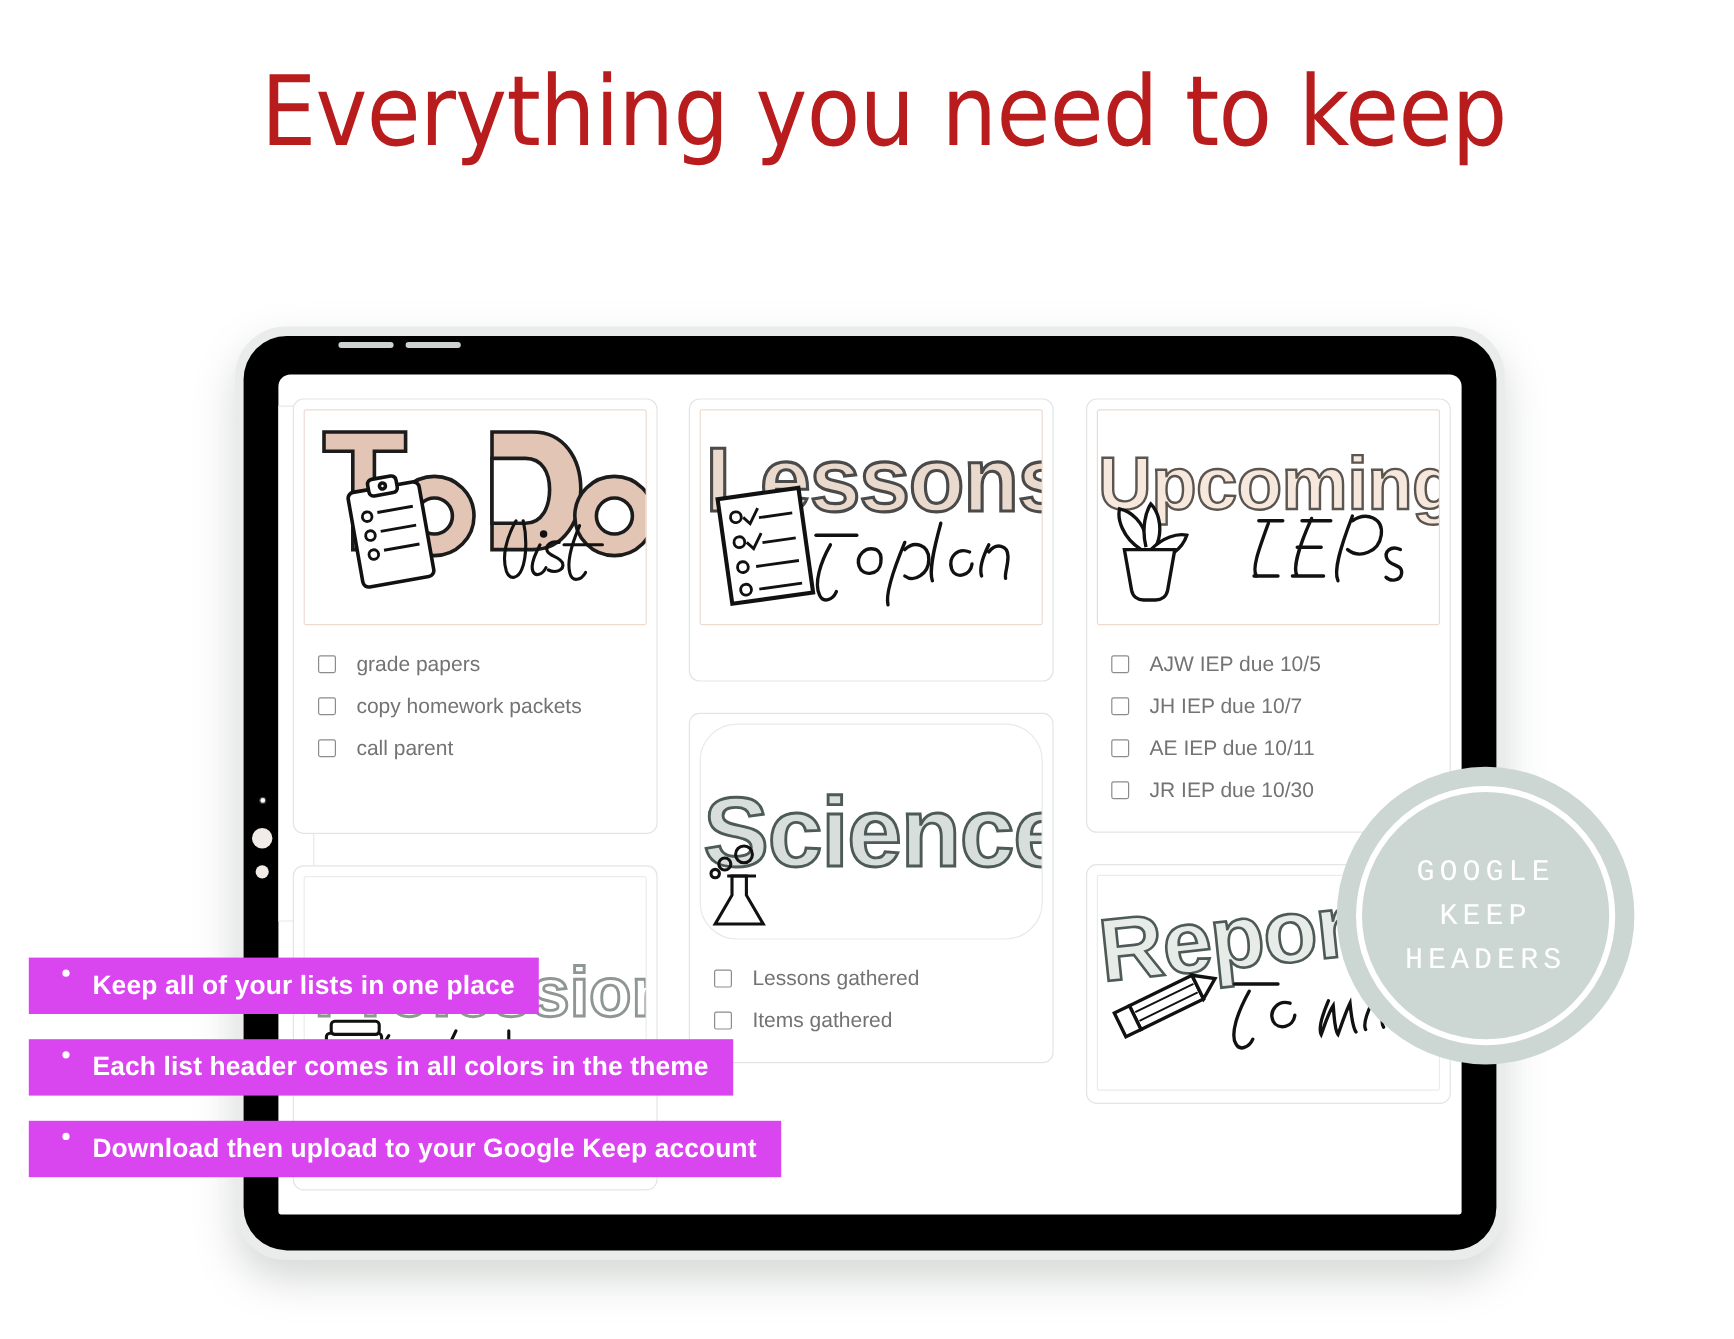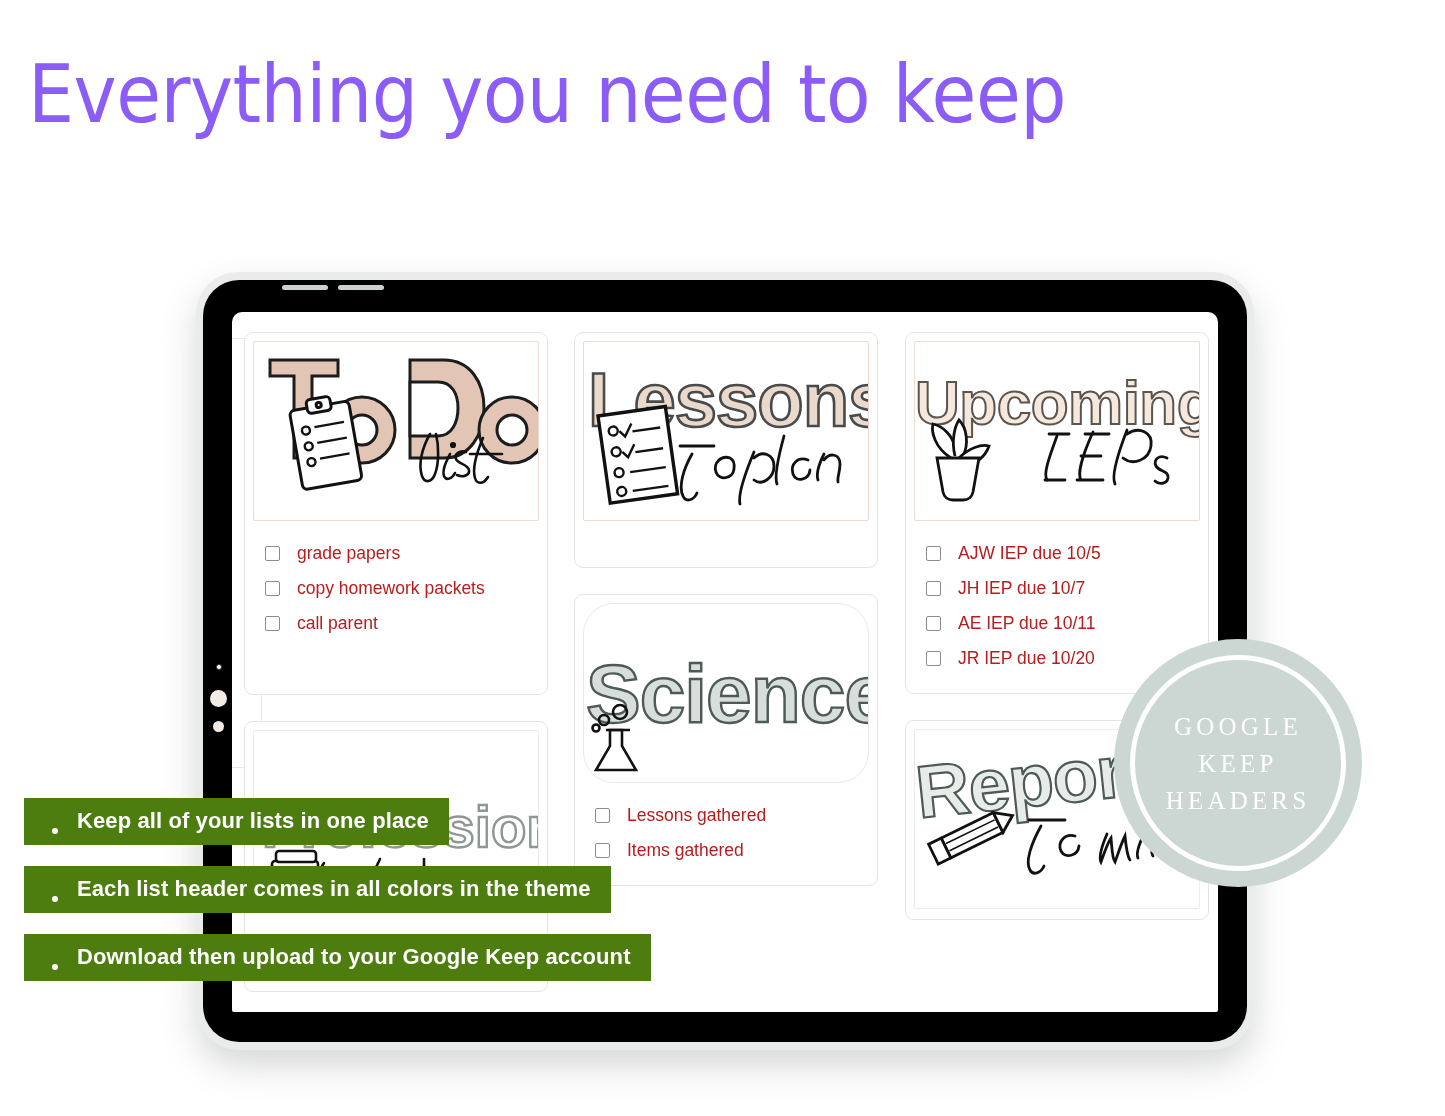--- a/index.html
+++ b/index.html
@@ -7,25 +7,25 @@
     width: 1445px; height: 1116px;
     background: #ffffff;
     font-family: "Liberation Sans", sans-serif;
     overflow: hidden;
   }
   .page { position: relative; width: 1445px; height: 1116px; background: #fff; }
 
   
   .headline {
     position: absolute; left: 0; top: 46px; width: 1445px;
-    text-align: left;
+    text-align: center;
     font-family: "DejaVu Sans Condensed", "Liberation Sans", sans-serif;
     font-size: 81px; line-height: 1.20;
     letter-spacing: -0.5px;
-    color: #8b5cf6;
+    color: #b91c1c;
     font-weight: 400;
     padding-left: 28px;
   }
   .headline .l2 { display:block; }
 
   
   .tablet-shadow {
     position: absolute; left: 196px; top: 272px;
     width: 1058px; height: 778px;
     border-radius: 42px;
@@ -96,21 +96,21 @@
   .items { padding: 22px 4px 14px 12px; }
   .item { display: flex; align-items: center; margin-bottom: 14px; }
   .item:last-child { margin-bottom: 0; }
   .cbox {
     width: 15px; height: 15px; flex: 0 0 15px;
     border: 1.6px solid #8c8c8c; border-radius: 2px; background: #fff;
   }
   .ilabel {
     margin-left: 17px;
     font-size: 17.5px;
-    color: #b91c1c;
+    color: #737373;
     font-family: "Liberation Sans", sans-serif;
     white-space: nowrap;
   }
 
   .spacer-sm { height: 36px; }
   .spacer-xs { height: 14px; }
 
   
   .badge {
     position: absolute; left: 1114px; top: 639px;
@@ -120,33 +120,33 @@
   }
   .badge-ring {
     position: absolute; left: 16px; top: 16px;
     width: 216px; height: 216px; border-radius: 50%;
     border: 5px solid #ffffff;
   }
   .badge-text {
     position: relative;
     text-align: center; color: #ffffff;
     font-size: 25px; letter-spacing: 4.2px; line-height: 1.48;
-    font-family: Liberation Serif, serif;
+    font-family: Liberation Mono, monospace;
   }
   .badge-text span { display: block; }
 
   
   .banner {
     position: absolute;
-    background: #4d7c0f;
+    background: #d946ef;
     color: #ffffff;
     font-weight: bold;
     font-size: 22px;
     letter-spacing: .1px;
-    display: flex; align-items: flex-end;
+    display: flex; align-items: flex-start;
     padding: 10px 20px 11px 28px;
     font-family: "Liberation Sans", sans-serif;
   }
   .banner .dot {
     width: 6px; height: 6px; border-radius: 50%;
     background: #ffffff; margin-right: 19px; flex: 0 0 6px;
   }
   .b-1 { left: 24px; top: 798px; }
   .b-2 { left: 24px; top: 866px; }
   .b-3 { left: 24px; top: 934px; }
@@ -357,21 +357,21 @@
             <div class="item">
               <span class="cbox"></span>
               <span class="ilabel">JH IEP due 10/7</span>
             </div>
             <div class="item">
               <span class="cbox"></span>
               <span class="ilabel">AE IEP due 10/11</span>
             </div>
             <div class="item">
               <span class="cbox"></span>
-              <span class="ilabel">JR IEP due 10/20</span>
+              <span class="ilabel">JR IEP due 10/30</span>
             </div>
           </div>
         </div>
 
         <div class="note">
           <div class="note-head plain">
             <svg width="286" height="178" viewBox="0 0 286 178">
               <text x="4" y="88" font-size="74" font-weight="bold" letter-spacing="-1" transform="rotate(-6 4 88)" font-family="Liberation Sans, sans-serif" fill="#e8ece9" stroke="#4e5a57" stroke-width="2.2">Reports</text>
 
               <g fill="none" stroke="#111" stroke-width="2.8" stroke-linecap="round">

